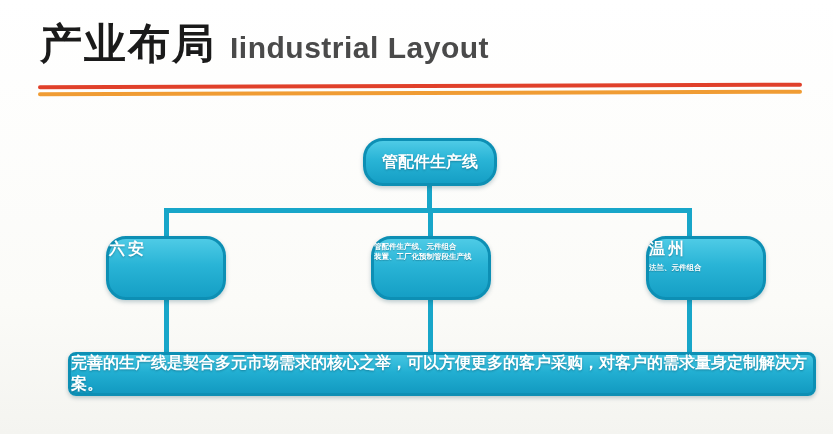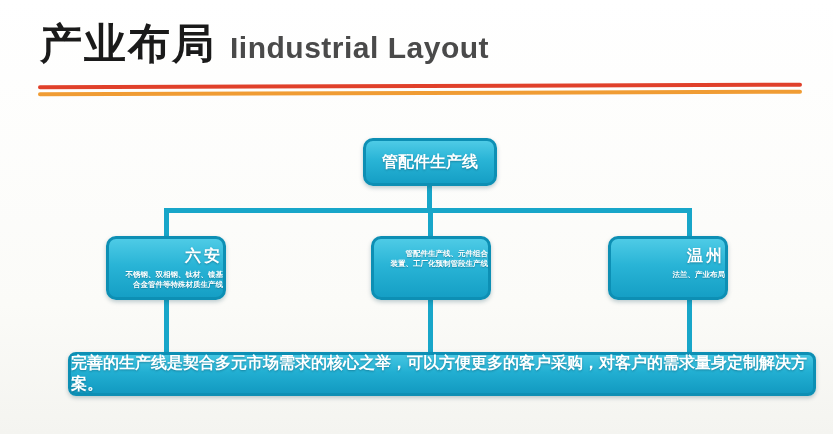--- a/index.html
+++ b/index.html
@@ -51,62 +51,61 @@
     position: absolute;
     background: #18a6c9;
   }
 
   
   .node {
     position: absolute;
     box-sizing: border-box;
     background: linear-gradient(180deg, #4ecbe6 0%, #29b4d6 45%, #159fc5 100%);
     border: 3px solid #0d8fb4;
-    border-radius: 10px;
+    border-radius: 20px;
     color: #ffffff;
-    text-align: right;
+    text-align: left;
     box-shadow: 0 2px 4px rgba(0, 60, 80, 0.25);
   }
   .node-root {
     left: 363px;
     top: 138px;
     width: 134px;
     height: 48px;
     display: flex;
     align-items: center;
     justify-content: center;
   }
   .node-root .node-title {
     font-size: 16px;
     font-weight: 800;
     text-shadow: 0 1px 2px rgba(0, 60, 80, 0.4);
   }
   .node-child {
     top: 236px;
     width: 120px;
     height: 64px;
-    padding-top: 7px;
   }
   .node-child .node-title {
     font-size: 16px;
     font-weight: 800;
     letter-spacing: 3px;
     text-shadow: 0 1px 2px rgba(0, 60, 80, 0.4);
   }
   .node-child .node-desc {
     margin-top: 3px;
     font-size: 7.5px;
     font-weight: 700;
     line-height: 1.35;
     white-space: pre-line;
     text-shadow: 0 1px 1px rgba(0, 60, 80, 0.35);
   }
   .node-child-1 { left: 106px; }
   .node-child-2 { left: 371px; }
-  .node-child-3 { left: 608px; }
+  .node-child-3 { left: 646px; }
 
   
   .summary-bar {
     position: absolute;
     left: 68px;
     top: 352px;
     width: 748px;
     height: 44px;
     box-sizing: border-box;
     background: linear-gradient(180deg, #45c6e2 0%, #22afd2 45%, #129ac1 100%);
@@ -141,31 +140,29 @@
   <div class="connector" style="left:164px; top:298px; width:5px; height:56px;"></div>
   <div class="connector" style="left:428px; top:298px; width:5px; height:56px;"></div>
   <div class="connector" style="left:687px; top:298px; width:5px; height:56px;"></div>
 
   <div class="node node-root">
     <span class="node-title">管配件生产线</span>
   </div>
 
   <div class="node node-child node-child-1">
     <div class="node-title">六安</div>
-    <div class="node-desc">不锈钢、双相钢、钛材、镍基
-合金管件等特殊材质生产线</div>
   </div>
 
   <div class="node node-child node-child-2">
     <div class="node-desc">管配件生产线、元件组合
 装置、工厂化预制管段生产线</div>
   </div>
 
   <div class="node node-child node-child-3">
     <div class="node-title">温州</div>
-    <div class="node-desc">法兰、产业布局</div>
+    <div class="node-desc">法兰、元件组合</div>
   </div>
 
   <div class="summary-bar">
     <span>完善的生产线是契合多元市场需求的核心之举，可以方便更多的客户采购，对客户的需求量身定制解决方案。</span>
   </div>
 
 </div>
 
 </body></html>

